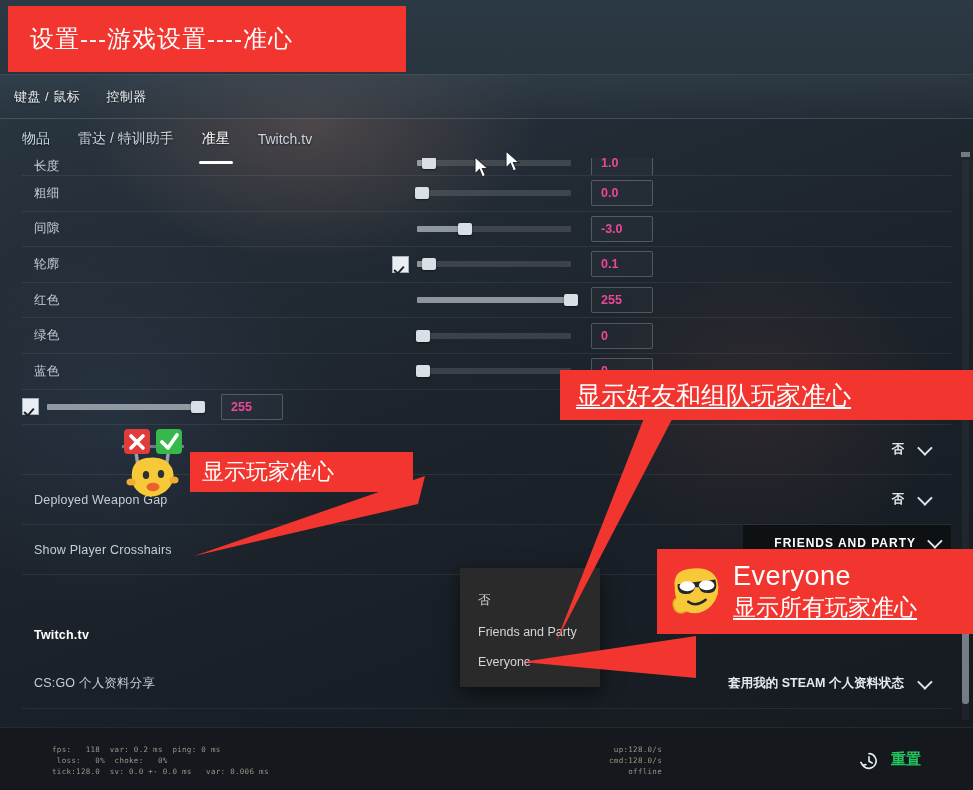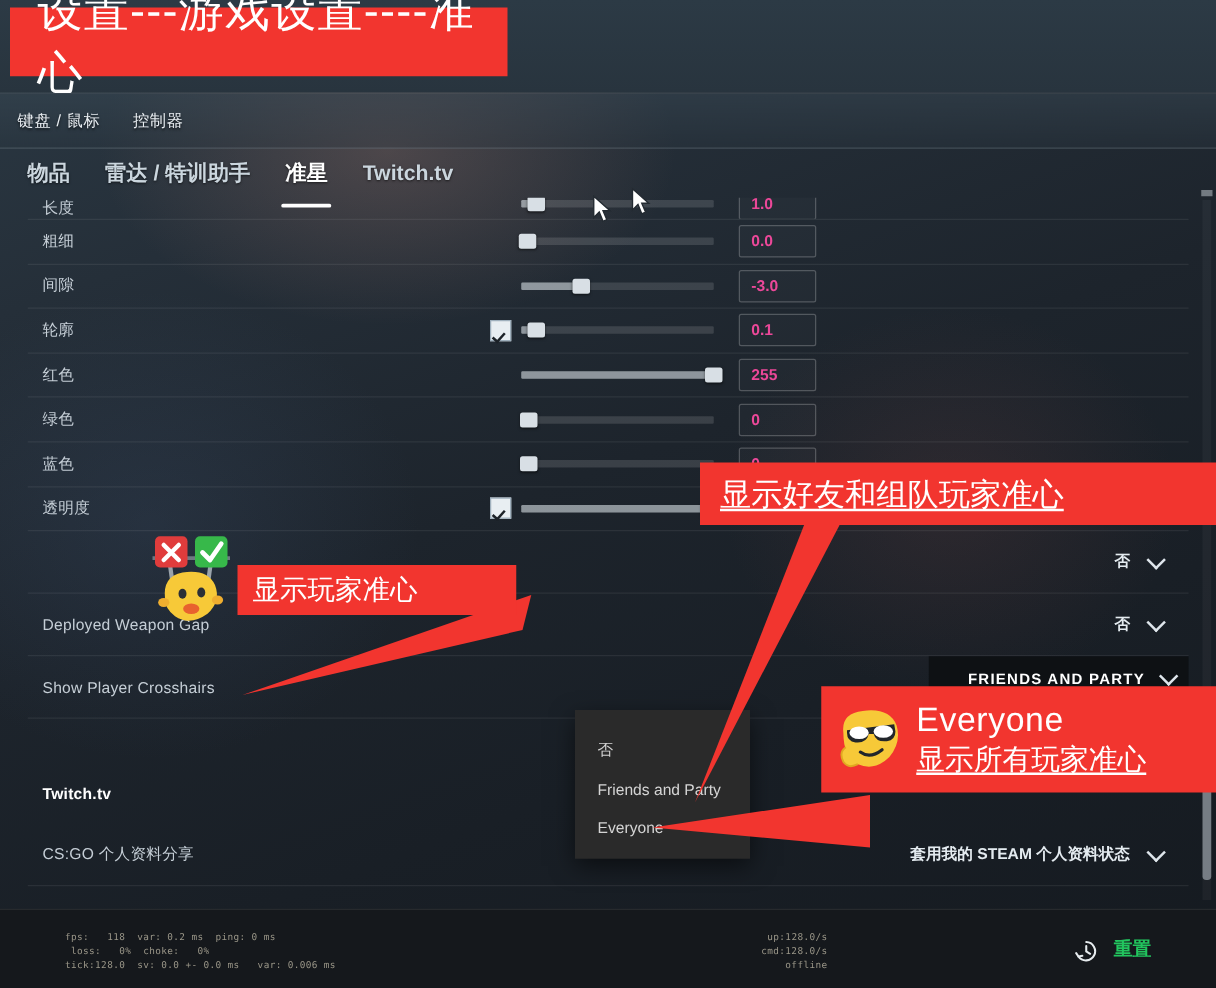--- a/index.html
+++ b/index.html
@@ -52,21 +52,21 @@
   }
 
   
   .nav-tabs {
     position: absolute; left: 0; top: 119px; width: 973px; height: 42px;
     display: flex; align-items: center;
     padding-left: 22px;
   }
   .nav-tabs .tab {
     position: relative;
-    color: #cbd6de; font-size: 17px; font-weight: bold;
+    color: #cbd6de; font-size: 14px; font-weight: normal;
     margin-right: 28px; cursor: pointer;
     padding-bottom: 3px;
     text-shadow: 0 1px 2px rgba(0,0,0,0.6);
   }
   .nav-tabs .tab.active { color: #ffffff; }
   .nav-tabs .tab.active::after {
     content:''; position:absolute; left: -3px; right:-3px; bottom: -13px;
     height: 3px; background:#ffffff; border-radius: 2px;
   }
 
@@ -234,22 +234,22 @@
 
   
   .anno {
     position: absolute; z-index: 60;
     background: #f2352f;
     color: #ffffff;
     font-family: "Liberation Sans", "DejaVu Sans", sans-serif;
     display:flex; align-items:center;
   }
   .anno-1 {
-    left: 8px; top: 6px; width: 398px; height: 55px;
-    font-size: 36px; letter-spacing: 1px;
+    left: 8px; top: 6px; width: 398px; height: 66px;
+    font-size: 24px; letter-spacing: 1px;
     padding-left: 22px;
   }
   .anno-2 {
     left: 190px; top: 452px; width: 223px; height: 40px;
     font-size: 22px; padding-left: 12px;
   }
   .anno-3 {
     left: 560px; top: 370px; width: 413px; height: 50px;
     font-size: 25px; padding-left: 16px;
     text-decoration: underline;
@@ -360,21 +360,20 @@
       <div class="label">蓝色</div>
       <div class="cb-spacer"></div>
       <div class="slider">
         <div class="fill" style="width:4%"></div>
         <div class="knob" style="left:4%"></div>
       </div>
       <div class="valbox">0</div>
     </div>
 
     <div class="row">
-      <div class="label">透明度</div>
       <div class="cb"></div>
       <div class="slider">
         <div class="fill" style="width:98%"></div>
         <div class="knob" style="left:98%"></div>
       </div>
       <div class="valbox">255</div>
     </div>
 
     <div class="row tall">
       <div class="dd-val">

